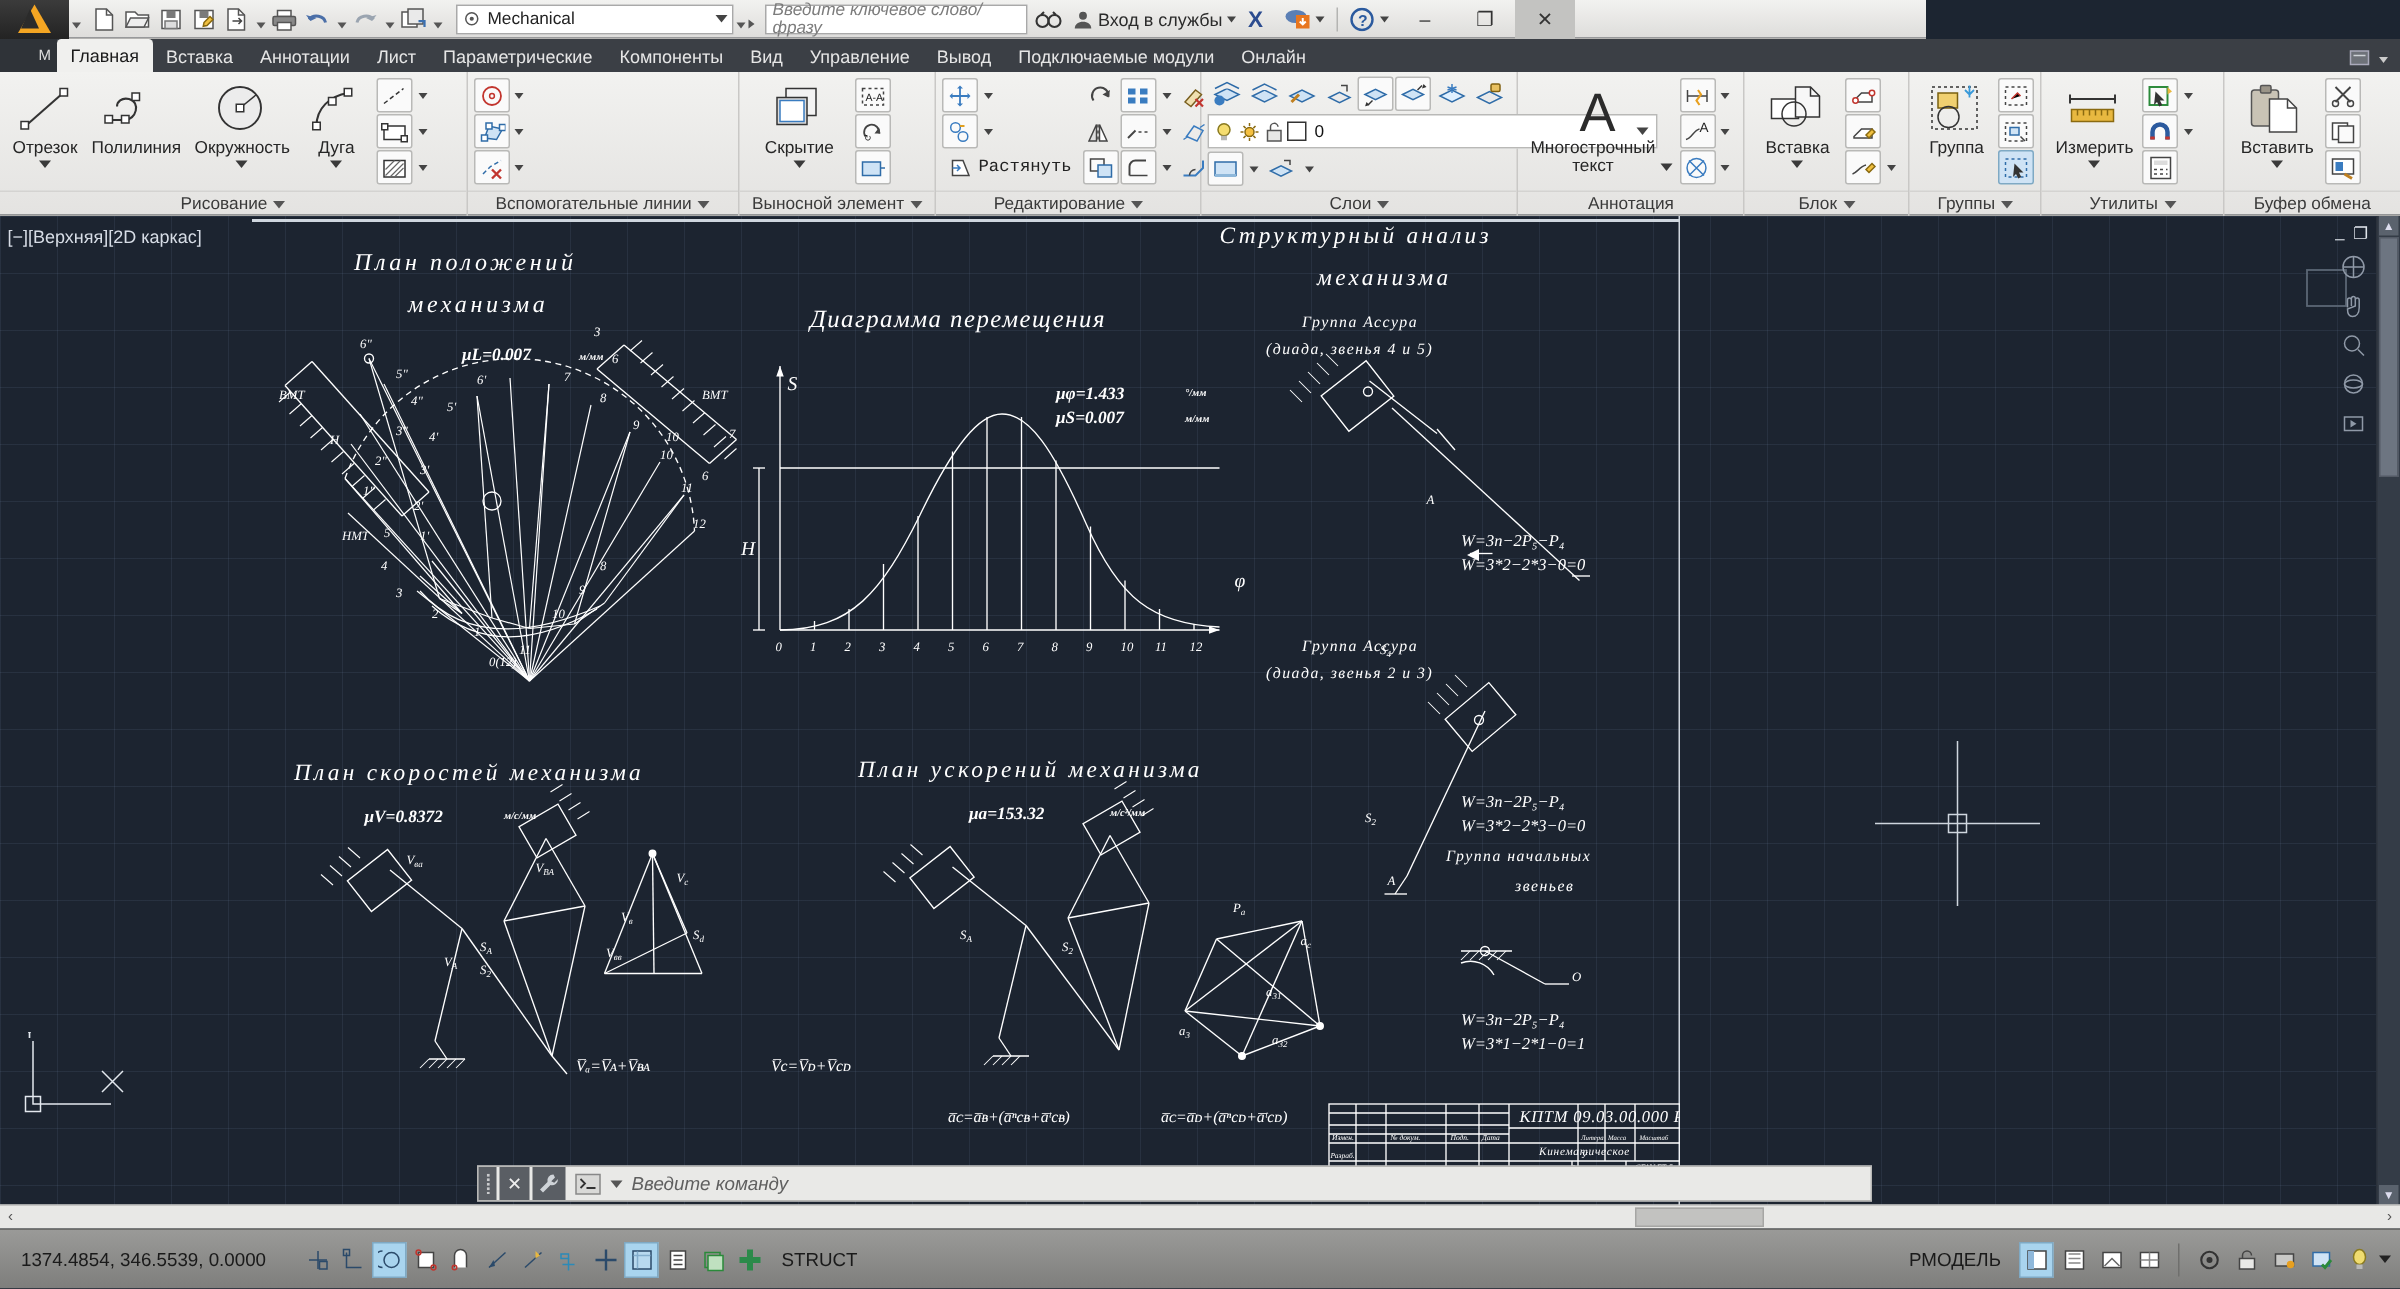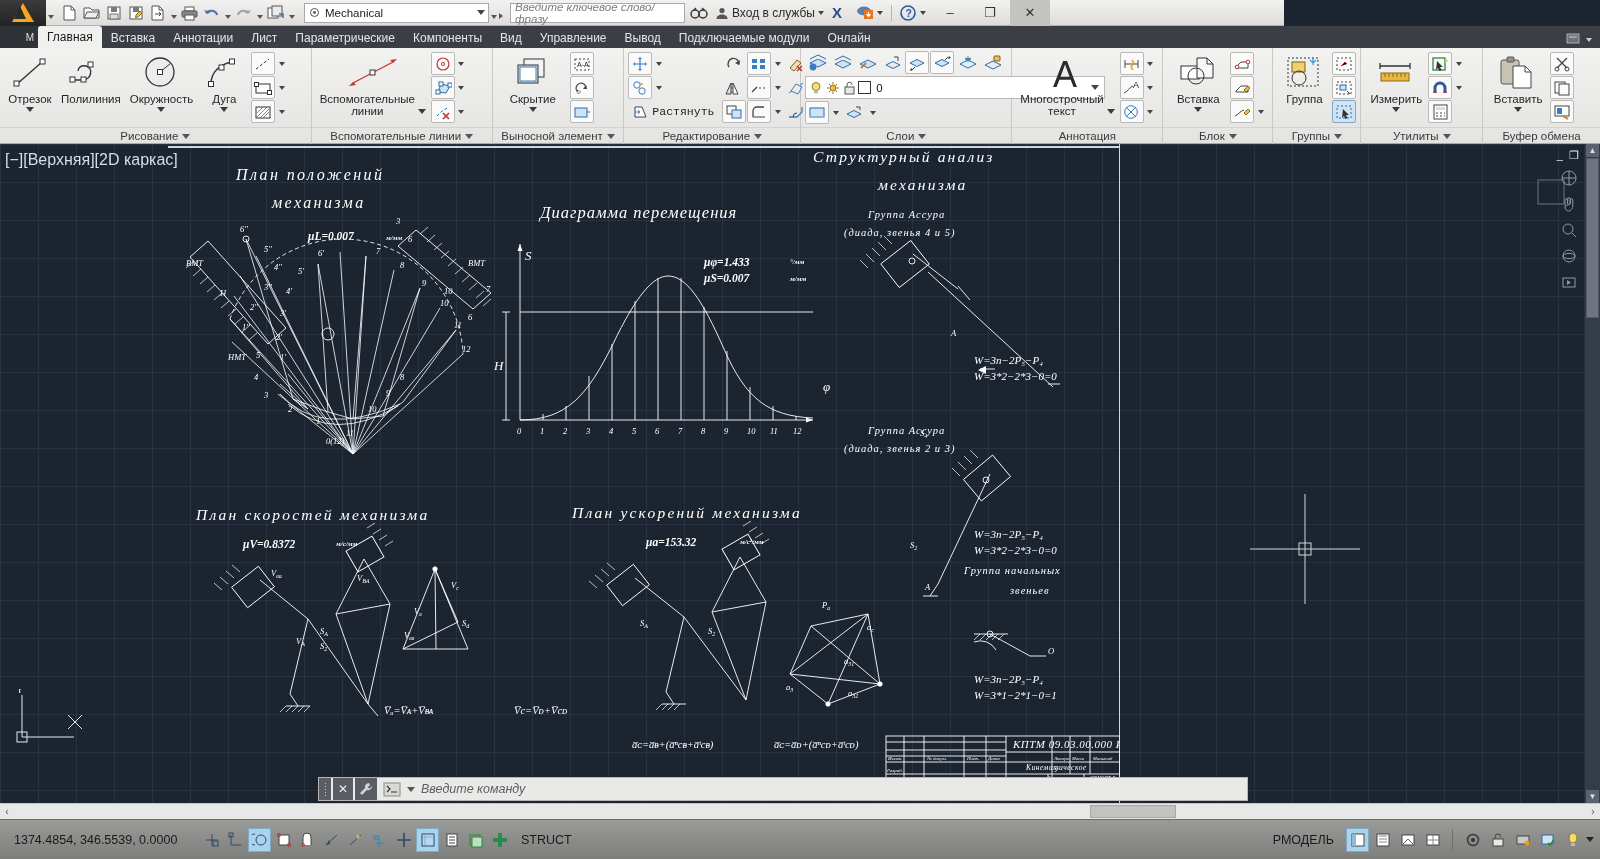--- a/index.html
+++ b/index.html
@@ -118,21 +118,21 @@
     overflow:hidden;
   }
   .grid{
     position:absolute;left:0;top:0;width:1600px;height:675px;
     background-image:
       linear-gradient(to right, rgba(120,140,170,.13) 1px, transparent 1px),
       linear-gradient(to bottom, rgba(120,140,170,.13) 1px, transparent 1px);
     background-size:38px 38px;
   }
   .vptext{
-    position:absolute;left:5px;top:7px;color:#d7dde6;font-size:16px;
+    position:absolute;left:5px;top:7px;color:#d7dde6;font-size:12px;
   }
   .sheet{
     position:absolute;left:168px;top:0px;width:952px;height:660px;
     border-right:1px solid #cfd6de;
   }
   .sheet-top{position:absolute;left:0;top:2px;width:952px;height:2px;background:#cfd6de;}
   .dwgsvg{position:absolute;left:0;top:0;}
   .vbar{
     position:absolute;right:0;top:0;width:16px;height:659px;background:#343c47;border-left:1px solid #2a313b;
   }
@@ -476,37 +476,20 @@
         </div>
       </div>
       <div class="panel-title">
         <span>Рисование</span>
           <i></i>
       </div>
     </div>
 
     <div class="panel" style="width:186px">
       <div class="panel-body">
-        <div class="bigbtn" style="min-width:108px">
-          <div class="gl">
-            <svg width="60" height="36">
-                <line x1="10" y1="28" x2="50" y2="7" stroke="#c2352e" stroke-width="1.3"></line>
-                <path d="M6 31l7-1-3-3z" fill="#c2352e"></path>
-                <path d="M54 4l-7 1 3 3z" fill="#c2352e"></path>
-                <rect x="27" y="15" width="5" height="5" fill="#fff" stroke="#333"></rect>
-              </svg>
-          </div>
-          <div style="display:flex;align-items:flex-end;gap:3px;">
-            <div>
-              <div class="cap">Вспомогательные</div>
-              <div class="cap2">линии</div>
-            </div>
-            <i class="dn" style="margin-bottom:3px;"></i>
-          </div>
-        </div>
         <div class="smallcol">
           <div class="srow">
             <div class="sbtn boxed">
               <svg width="18" height="16">
                   <circle cx="9" cy="8" r="6" fill="none" stroke="#c2352e" stroke-width="1.2"></circle>
                   <circle cx="9" cy="8" r="1.6" fill="none" stroke="#c2352e"></circle>
                 </svg>
             </div>
             <div class="sarrow">
                 <i></i>

